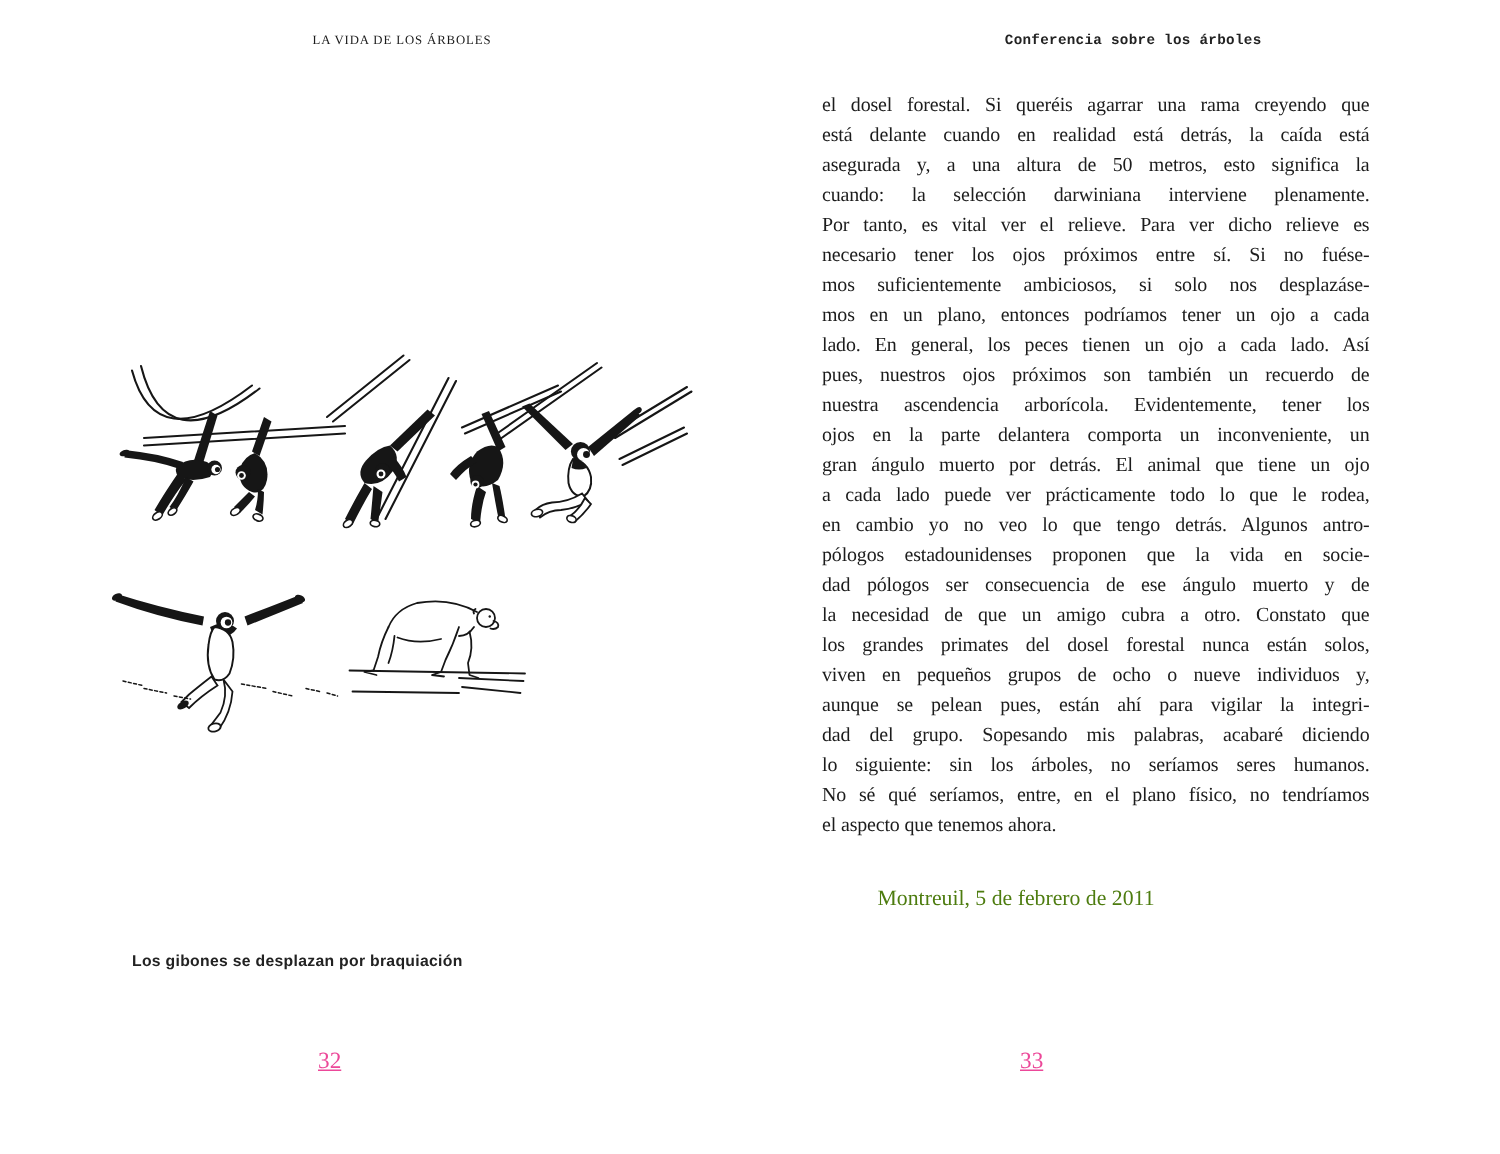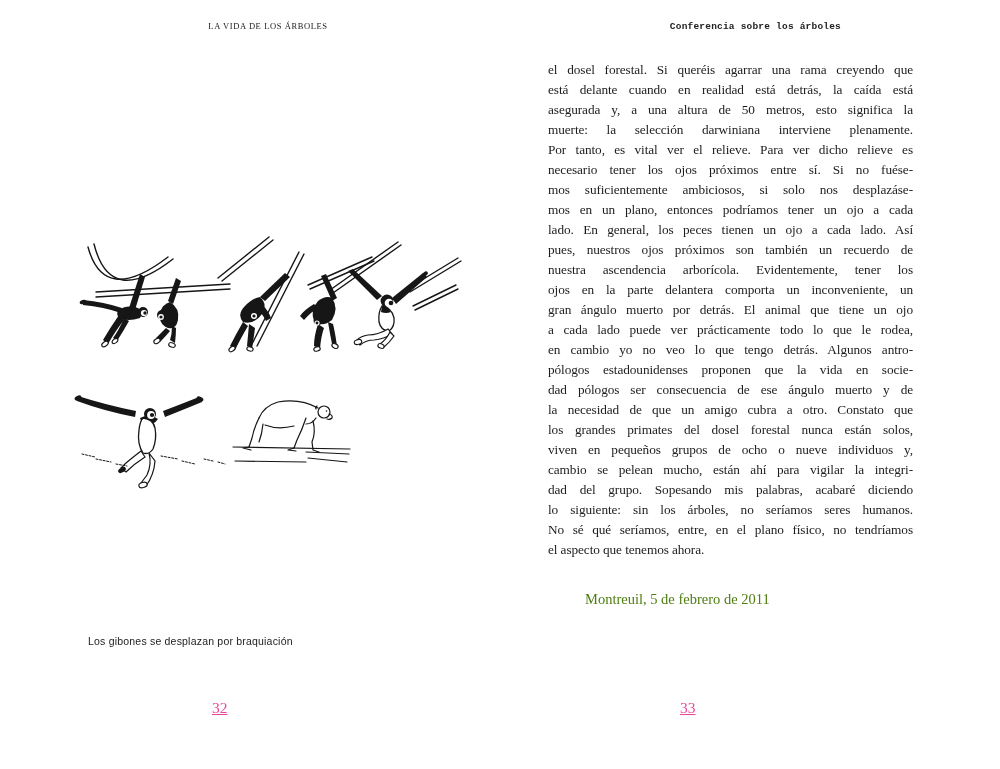--- a/index.html
+++ b/index.html
@@ -12,21 +12,21 @@
     left:158px;font-family:"Liberation Serif",serif;font-size:8.5px;
     letter-spacing:0.6px;color:#1b1b1b;white-space:nowrap;
   }
   .running-head-right{
     left:621px;font-family:Liberation Mono, monospace;font-weight:bold;
     font-size:9.5px;letter-spacing:0.2px;color:#222;white-space:nowrap;text-align:right;
   }
   .illustration{position:absolute;left:66px;top:228px;}
   .caption{
     position:absolute;left:88px;top:635px;
-    font-family:"Liberation Sans",sans-serif;font-weight:normal;
+    font-family:"Liberation Sans",sans-serif;font-weight:bold;
     font-size:10.5px;letter-spacing:0.2px;color:#222;white-space:nowrap;
   }
   .body-text{
     position:absolute;left:548px;top:60px;width:365px;
     font-size:13.3px;line-height:20px;letter-spacing:-0.1px;color:#1c1c1c;
   }
   .body-line{
     text-align:justify;text-align-last:justify;
     height:20px;overflow:hidden;white-space:nowrap;
   }
@@ -184,38 +184,38 @@
 </svg>
 
 <div class="caption">Los gibones se desplazan por braquiación</div>
 
 <div class="pagenum pagenum-left">32</div>
 
 <div class="body-text">
     <div class="body-line">el dosel forestal. Si queréis agarrar una rama creyendo que</div>
     <div class="body-line">está delante cuando en realidad está detrás, la caída está</div>
     <div class="body-line">asegurada y, a una altura de 50 metros, esto significa la</div>
-    <div class="body-line">muerte: la selección darwiniana interviene plenamente.</div>
+    <div class="body-line">cuando: la selección darwiniana interviene plenamente.</div>
     <div class="body-line">Por tanto, es vital ver el relieve. Para ver dicho relieve es</div>
     <div class="body-line">necesario tener los ojos próximos entre sí. Si no fuése-</div>
     <div class="body-line">mos suficientemente ambiciosos, si solo nos desplazáse-</div>
     <div class="body-line">mos en un plano, entonces podríamos tener un ojo a cada</div>
     <div class="body-line">lado. En general, los peces tienen un ojo a cada lado. Así</div>
     <div class="body-line">pues, nuestros ojos próximos son también un recuerdo de</div>
     <div class="body-line">nuestra ascendencia arborícola. Evidentemente, tener los</div>
     <div class="body-line">ojos en la parte delantera comporta un inconveniente, un</div>
     <div class="body-line">gran ángulo muerto por detrás. El animal que tiene un ojo</div>
     <div class="body-line">a cada lado puede ver prácticamente todo lo que le rodea,</div>
     <div class="body-line">en cambio yo no veo lo que tengo detrás. Algunos antro-</div>
     <div class="body-line">pólogos estadounidenses proponen que la vida en socie-</div>
     <div class="body-line">dad pólogos ser consecuencia de ese ángulo muerto y de</div>
     <div class="body-line">la necesidad de que un amigo cubra a otro. Constato que</div>
     <div class="body-line">los grandes primates del dosel forestal nunca están solos,</div>
     <div class="body-line">viven en pequeños grupos de ocho o nueve individuos y,</div>
-    <div class="body-line">cambio se pelean mucho, están ahí para vigilar la integri-</div>
+    <div class="body-line">aunque se pelean pues, están ahí para vigilar la integri-</div>
     <div class="body-line">dad del grupo. Sopesando mis palabras, acabaré diciendo</div>
     <div class="body-line">lo siguiente: sin los árboles, no seríamos seres humanos.</div>
     <div class="body-line">No sé qué seríamos, entre, en el plano físico, no tendríamos</div>
     <div class="body-line">el aspecto que tenemos ahora.</div>
   </div>
 
 <div class="dateline">Montreuil, 5 de febrero de 2011</div>
 
 <div class="pagenum pagenum-right">33</div>
 

